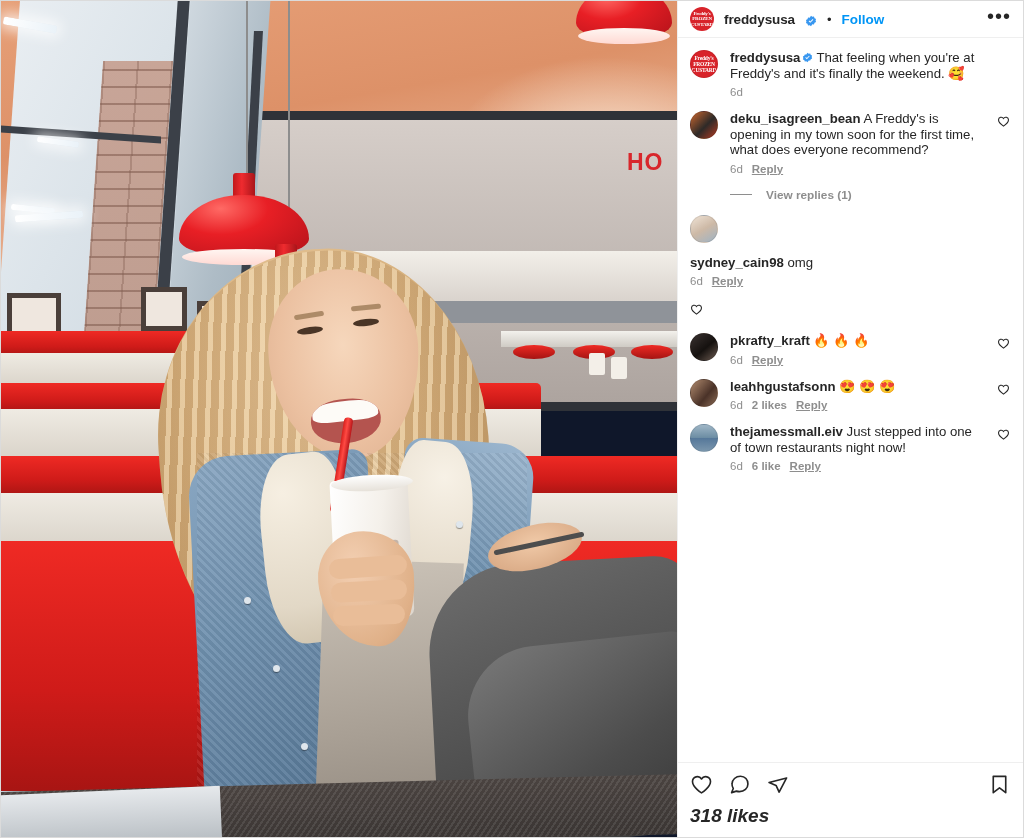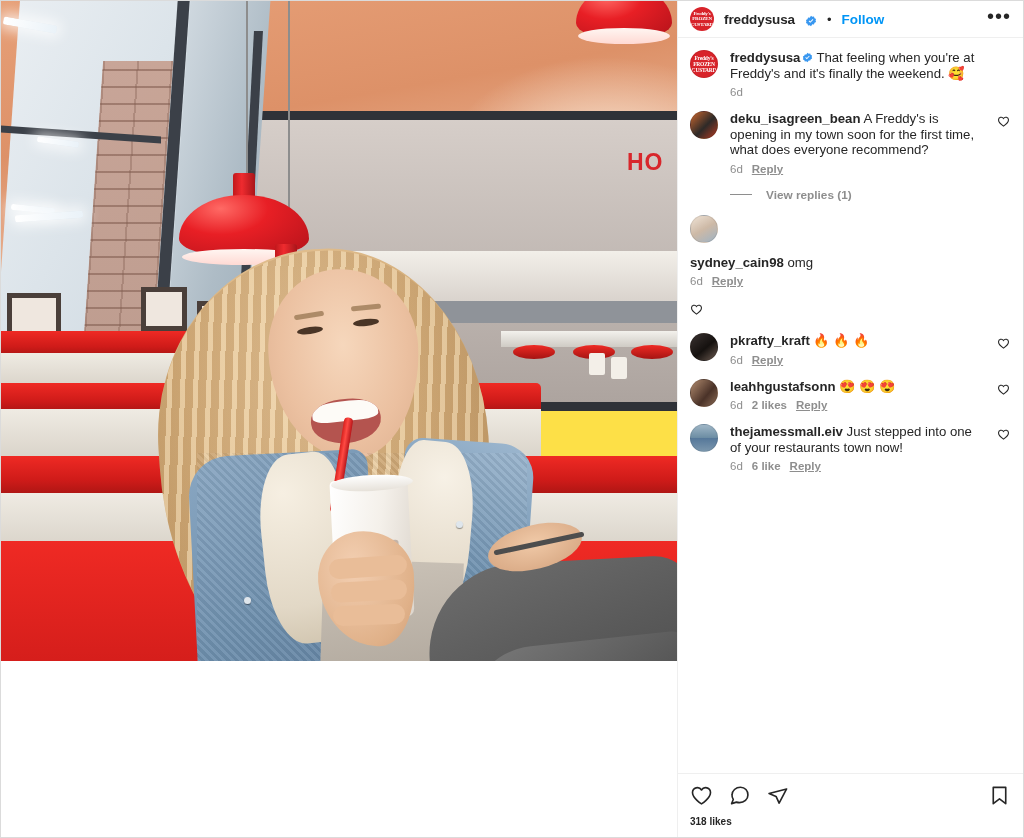--- a/index.html
+++ b/index.html
@@ -11,24 +11,24 @@
   }
   .post {
     width: 1024px; height: 838px;
     display: flex;
     background: #fff;
     border: 1px solid #dbdbdb;
   }
 
   
   .media-pane {
-    width: 676px; height: 660px;
+    width: 676px; height: 836px;
     position: relative;
     overflow: hidden;
-    background: #fde047;
+    background: #0f172a;
     flex: 0 0 676px;
   }
   .photo { position: absolute; inset: 0; }
 
   
   .wall {
     position: absolute; left: 0; top: 0; width: 100%; height: 330px;
     background: linear-gradient(170deg,#e7a078 0%, #dd9168 35%, #e8b192 62%, #f0c7ae 100%);
   }
   .wall-glow {
@@ -364,21 +364,21 @@
   .replies .dash { width: 22px; height: 1px; background: #8e8e8e; display: inline-block; }
 
   .s-actions {
     border-top: 1px solid #efefef;
     padding: 8px 12px 10px 12px; flex: 0 0 auto;
   }
   .act-row { display: flex; align-items: center; gap: 15px; padding: 2px 0 4px; }
   .act-row .spacer { margin-left: auto; }
   .icon-btn { cursor: pointer; display: block; line-height: 0; }
   .likes {
-    font-size: 10px; font-weight: 700; color: #262626; margin-top: 5px;
+    font-size: 19px; font-weight: 700; color: #262626; margin-top: 5px; font-style: italic;
   }
   .ago {
     font-size: 10.5px; color: #8e8e8e; letter-spacing: .2px; margin-top: 4px;
   }
   .s-addcomment {
     border-top: 1px solid #efefef; flex: 0 0 33px; height: 33px;
     display: flex; align-items: center; gap: 12px; padding: 0 12px;
   }
   .ac-input {
     flex: 1 1 auto; border: 0; outline: 0; font-size: 13.5px; color: #262626;
@@ -609,21 +609,21 @@
             <path d="M12 20.5S2.8 14.6 2.8 8.9A5 5 0 0 1 12 6.4a5 5 0 0 1 9.2 2.5c0 5.7-9.2 11.6-9.2 11.6z"></path>
           </svg>
         </span>
       </div>
 
       <div class="c-row">
         <div class="c-av" style="background:linear-gradient(180deg,#9fb6c6 0%,#6d8ea4 48%,#56789a 52%,#7a96ad 100%);"></div>
         <div class="c-body">
           <div class="c-text">
             <b>thejamessmall.eiv</b>
-            <span>Just stepped into one of your restaurants town now!</span>
+            <span>Just stepped into one of town restaurants night now!</span>
           </div>
           <div class="c-meta">
             <span class="time">6d</span>
             <span>6 like</span>
             <span class="reply">Reply</span>
           </div>
         </div>
         <span class="c-like">
           <svg width="13" height="13" viewBox="0 0 24 24" fill="none" stroke="#262626" stroke-width="2">
             <path d="M12 20.5S2.8 14.6 2.8 8.9A5 5 0 0 1 12 6.4a5 5 0 0 1 9.2 2.5c0 5.7-9.2 11.6-9.2 11.6z"></path>

